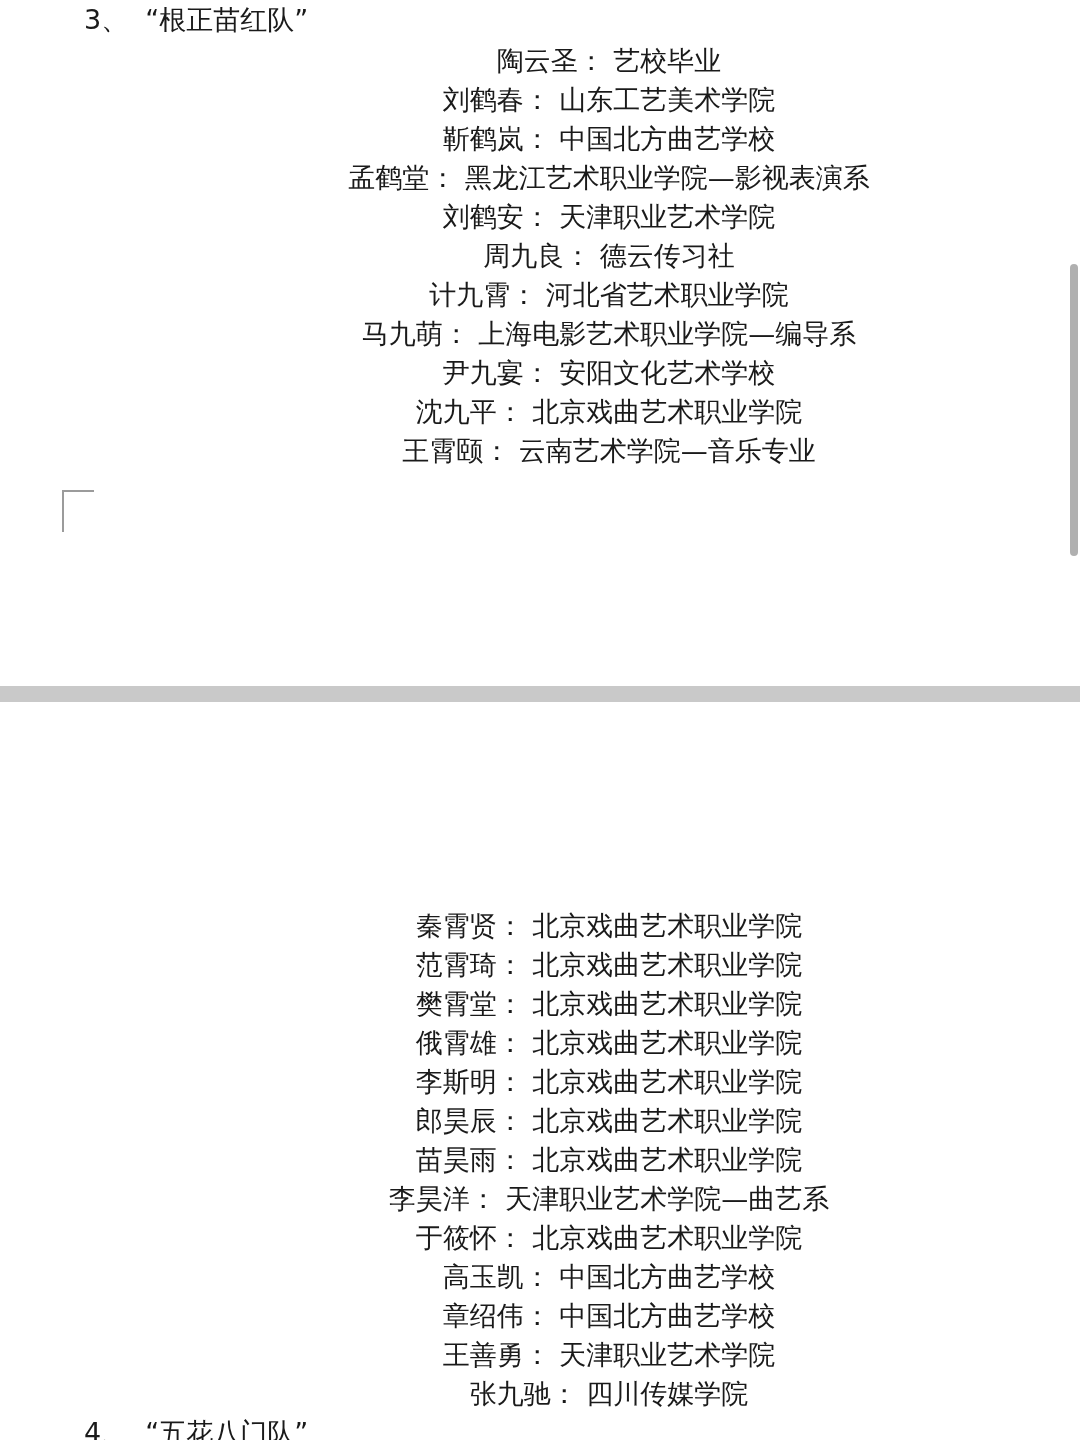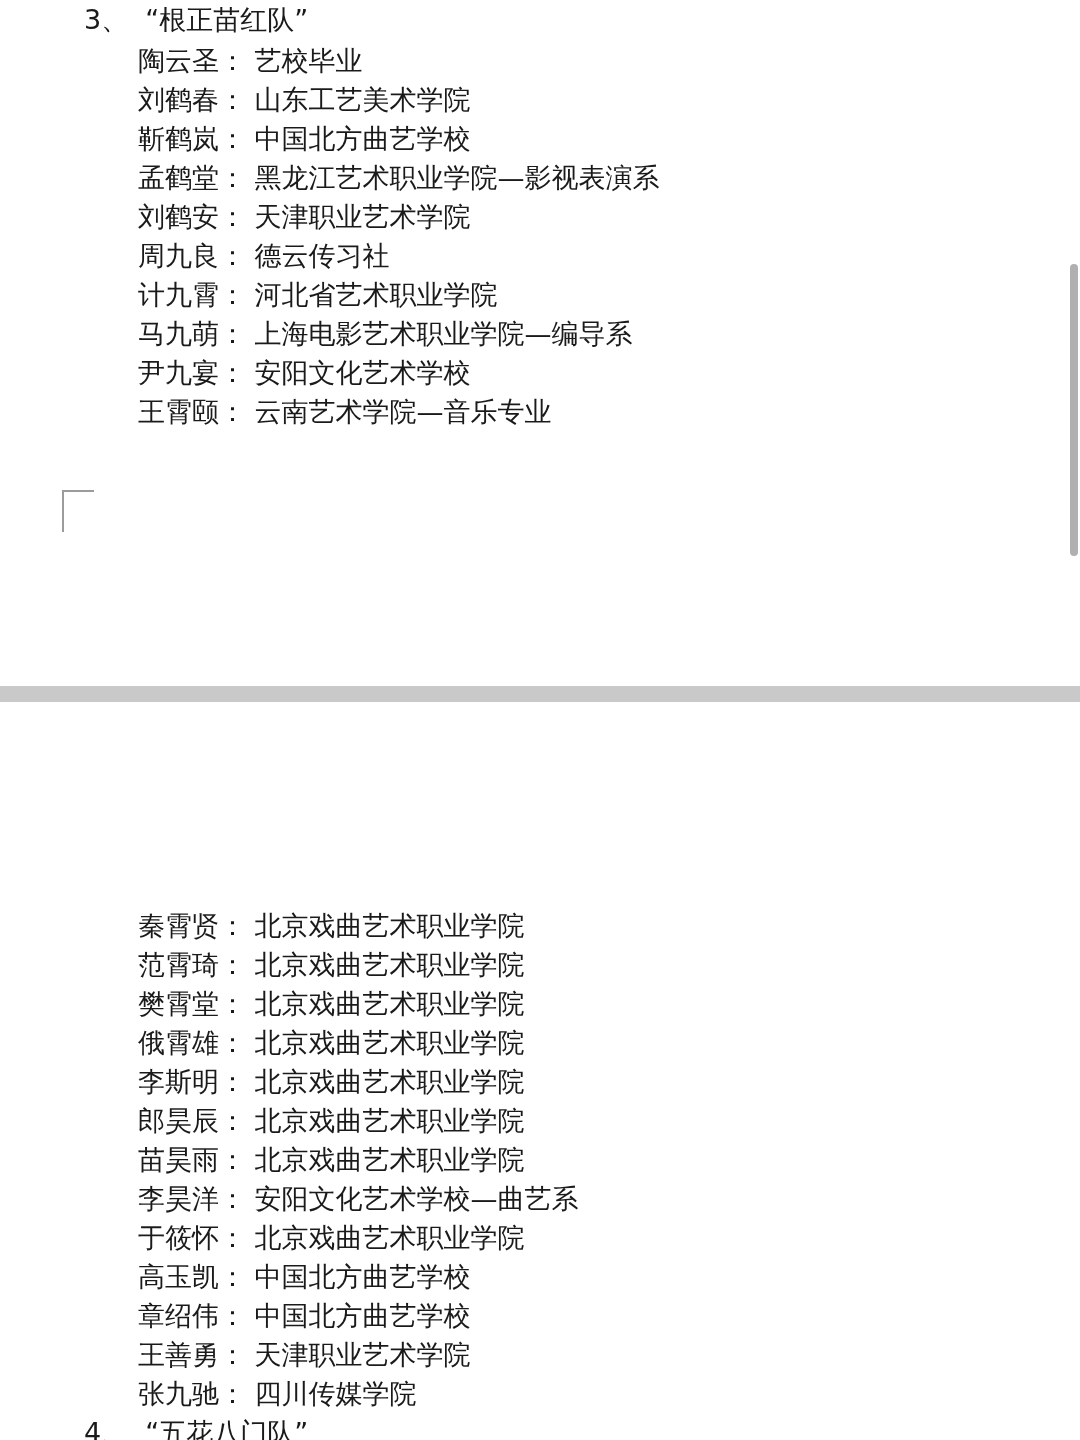--- a/index.html
+++ b/index.html
@@ -46,20 +46,21 @@
     font-size: 27px;
     line-height: 39px;
     white-space: pre;
     padding-left: 84px;
   }
   .entry {
     font-size: 27px;
     line-height: 39px;
     white-space: pre;
     padding-left: 138px;
+    text-align: center;
   }
   
   .corner {
     position: absolute;
     width: 30px;
     height: 42px;
     border-left: 2px solid #9b9b9b;
   }
   .corner::before {
     content: "";
@@ -114,41 +115,42 @@
     <div class="block-p1-entries">
       <div class="entry">陶云圣： 艺校毕业</div>
       <div class="entry">刘鹤春： 山东工艺美术学院</div>
       <div class="entry">靳鹤岚： 中国北方曲艺学校</div>
       <div class="entry">孟鹤堂： 黑龙江艺术职业学院—影视表演系</div>
       <div class="entry">刘鹤安： 天津职业艺术学院</div>
       <div class="entry">周九良： 德云传习社</div>
       <div class="entry">计九霄： 河北省艺术职业学院</div>
       <div class="entry">马九萌： 上海电影艺术职业学院—编导系</div>
       <div class="entry">尹九宴： 安阳文化艺术学校</div>
+      <div class="entry">沈九平： 北京戏曲艺术职业学院</div>
       <div class="entry">王霄颐： 云南艺术学院—音乐专业</div>
     </div>
   </div>
   <div class="corner" id="corner-p1"></div>
 </div>
 
 <div class="page-gap"></div>
 
 <div class="page" id="page-two">
 
   <div class="content">
     <div class="spacer-p2-top"></div>
     <div class="p2-entries">
       <div class="entry">秦霄贤： 北京戏曲艺术职业学院</div>
       <div class="entry">范霄琦： 北京戏曲艺术职业学院</div>
       <div class="entry">樊霄堂： 北京戏曲艺术职业学院</div>
       <div class="entry">俄霄雄： 北京戏曲艺术职业学院</div>
       <div class="entry">李斯明： 北京戏曲艺术职业学院</div>
       <div class="entry">郎昊辰： 北京戏曲艺术职业学院</div>
       <div class="entry">苗昊雨： 北京戏曲艺术职业学院</div>
-      <div class="entry">李昊洋： 安阳文化艺术学校—曲艺系</div>
+      <div class="entry">李昊洋： 天津职业艺术学院—曲艺系</div>
       <div class="entry">于筱怀： 北京戏曲艺术职业学院</div>
       <div class="entry">高玉凯： 中国北方曲艺学校</div>
       <div class="entry">章绍伟： 中国北方曲艺学校</div>
       <div class="entry">王善勇： 天津职业艺术学院</div>
       <div class="entry">张九驰： 四川传媒学院</div>
     </div>
     <div class="heading-line">4、  “五花八门队”</div>
   </div>
 </div>
 

